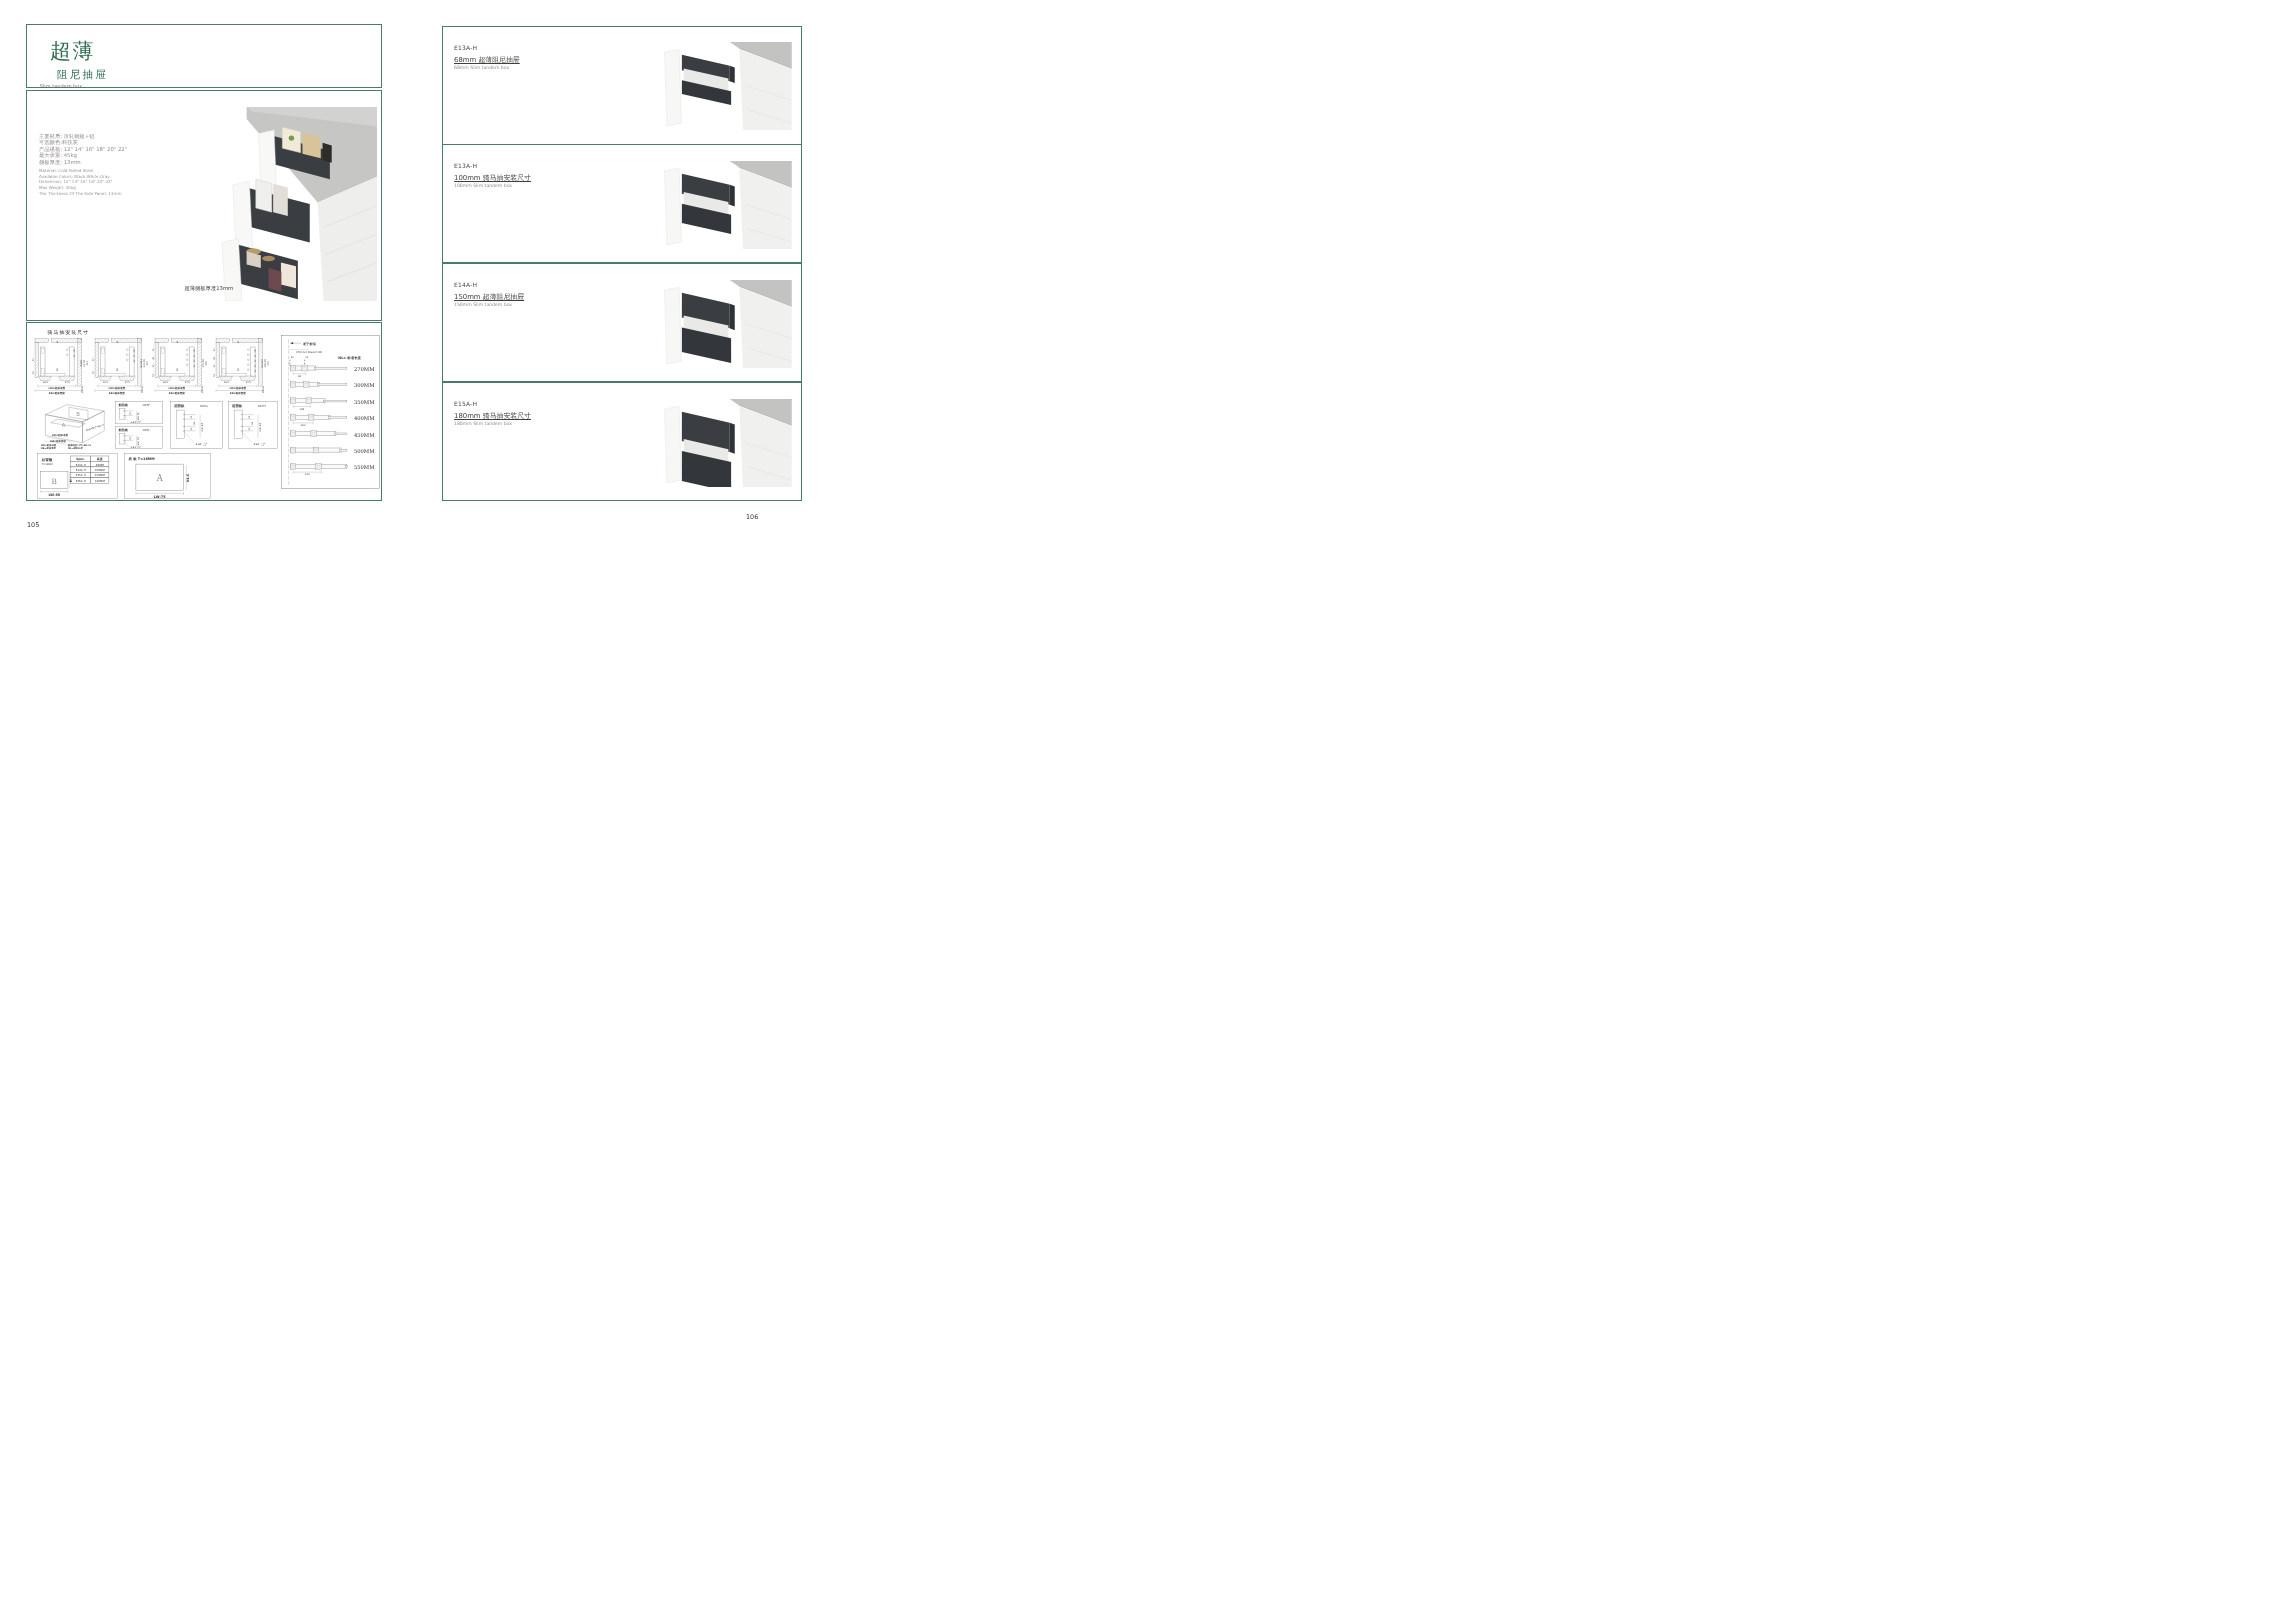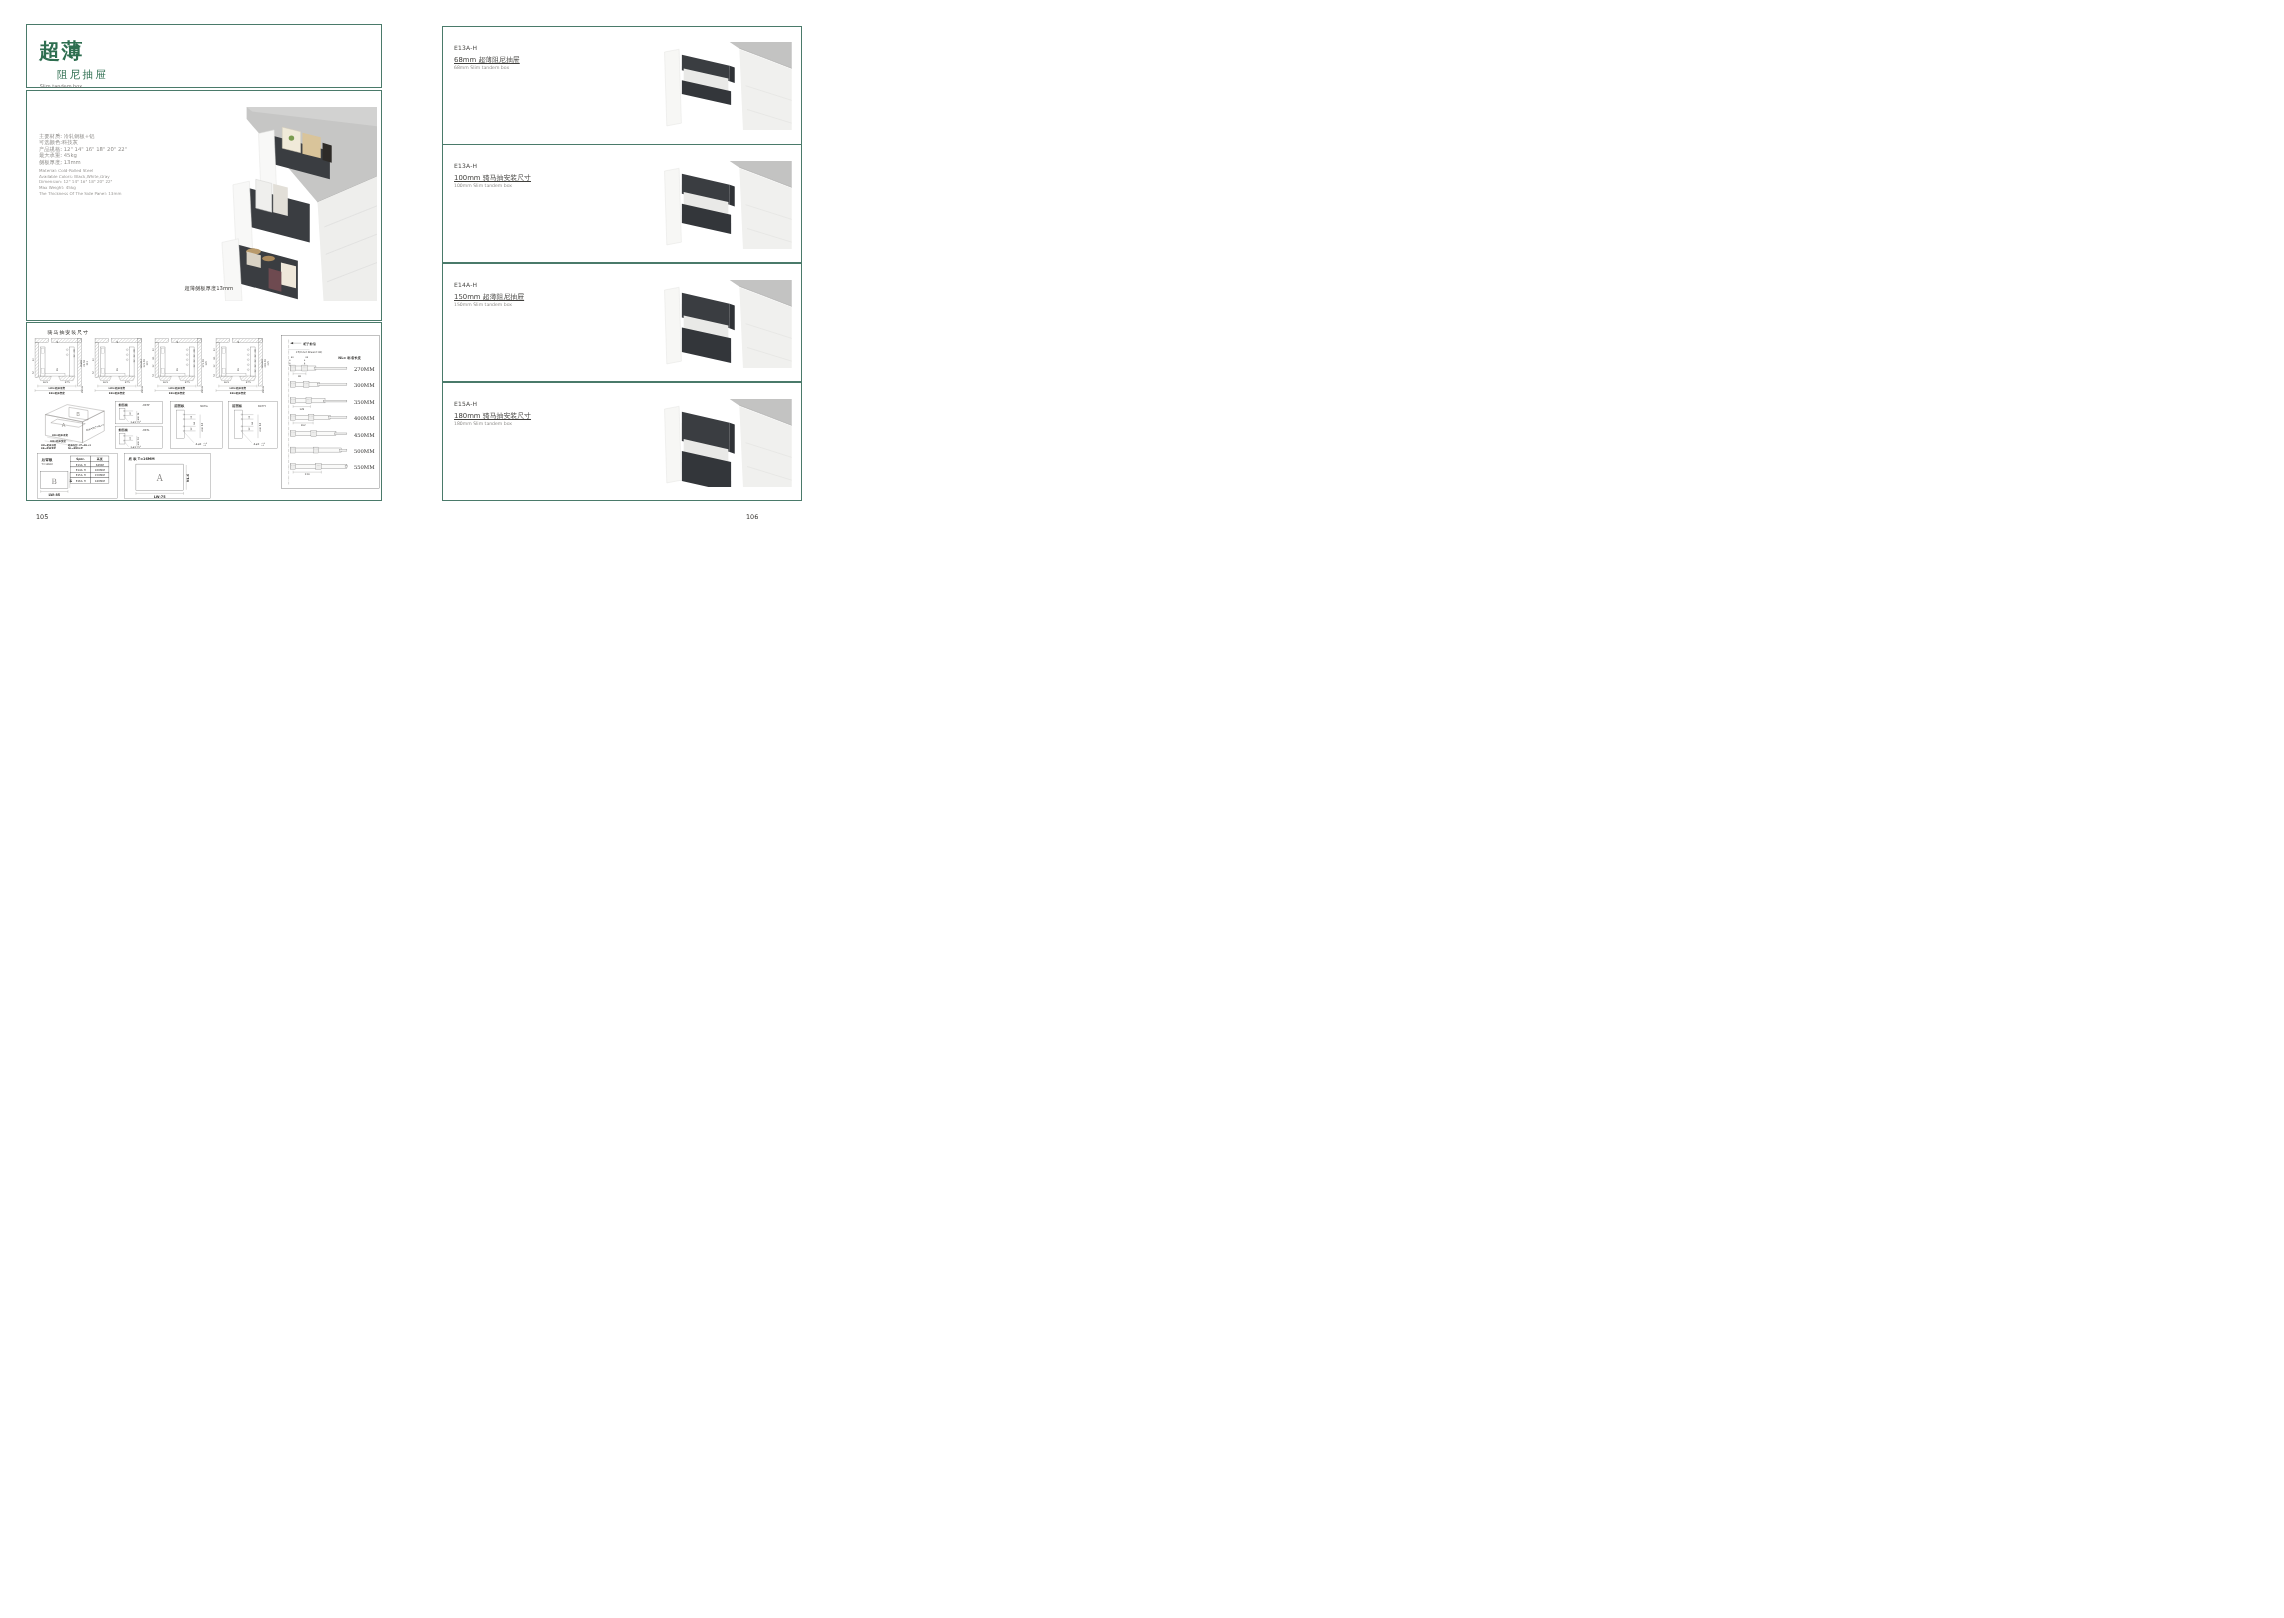--- a/index.html
+++ b/index.html
@@ -4,39 +4,39 @@
 <style>
   :root{ --bd:#4a7a6a; --green:#2e6e50; --dark:#3b3936; --gray:#8f8d8a; }
   html,body{margin:0;padding:0;background:#fff;}
   body{font-family:"DejaVu Sans","Liberation Sans",sans-serif;}
   .sheet{position:relative;width:827px;height:539px;background:#fff;overflow:hidden;}
   .box{position:absolute;border:0.5px solid var(--bd);background:#fff;box-sizing:border-box;}
   
   #titleBox{left:26px;top:24px;width:356px;height:64px;}
   #mainBox{left:26px;top:90px;width:356px;height:231px;}
   #drawBox{left:26px;top:322px;width:356px;height:179px;}
-  .t-big{position:absolute;left:12px;top:15.5px;font-size:21px;font-weight:bold;color:var(--green);letter-spacing:1.4px;line-height:1;}
+  .t-big{position:absolute;left:23px;top:15.5px;font-size:21px;font-weight:normal;color:var(--green);letter-spacing:1.4px;line-height:1;}
   .t-sub{position:absolute;left:30px;top:44px;font-size:10.5px;color:var(--green);letter-spacing:2.3px;line-height:1;}
   .t-en{position:absolute;left:12.8px;top:59px;font-size:5px;color:#6f6d6a;line-height:1;}
   .spec{position:absolute;left:12px;margin:0;padding:0;list-style:none;}
   .spec-cn{top:42px;font-size:5.3px;line-height:6.4px;color:#8f8d8a;}
   .spec-en{top:77px;font-size:4.1px;line-height:5.7px;color:#9b9996;}
   .photo-main{position:absolute;left:151px;top:16.4px;width:199px;height:194px;margin:0;background:#fff;}
   .photo-main svg{position:absolute;left:0;top:0;}
   .photo-cap{position:absolute;left:6.4px;bottom:9px;font-size:5.3px;color:#3e3c39;}
   .draw-head{position:absolute;left:20.6px;top:6px;font-size:5px;color:#2f2e2b;letter-spacing:0.9px;}
   .dsvg{position:absolute;}
   
   .card{position:absolute;left:442px;width:360px;height:119px;border:0.5px solid var(--bd);background:#fff;box-sizing:border-box;}
   .card .code{position:absolute;left:11px;top:17.4px;font-size:6px;color:#4b4a47;letter-spacing:0.2px;}
   .card .cn{position:absolute;left:11px;top:28px;font-size:6.9px;color:#403f3c;text-decoration:underline;}
   .card .en{position:absolute;left:11px;top:38px;font-size:4.6px;color:#8e8c89;}
   .card .photo{position:absolute;left:193px;top:15.5px;width:156px;height:88px;}
   .pagenum{position:absolute;top:513px;font-size:6.4px;color:#35332f;}
-  #pnL{left:36px;} #pnR{left:746px;}
+  #pnL{left:27px;margin-top:8px;} #pnR{left:746px;}
   svg text{user-select:none;}
 </style>
 </head>
 <body>
 
 <svg width="0" height="0" style="position:absolute">
   <defs>
     <pattern id="hatch" width="5" height="5" patternUnits="userSpaceOnUse" patternTransform="rotate(45)">
       <line x1="0" y1="0" x2="0" y2="5" stroke="#9a9a98" stroke-width="1.1"></line>
     </pattern>

